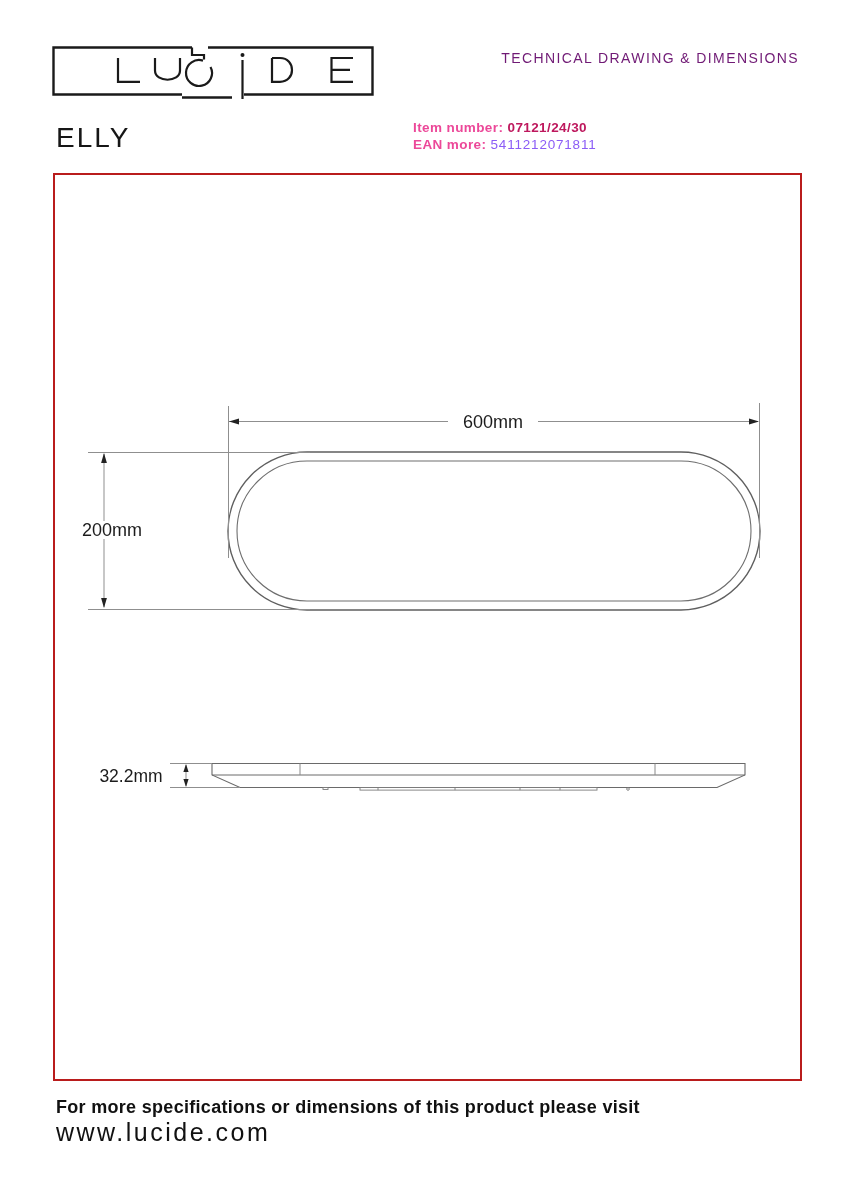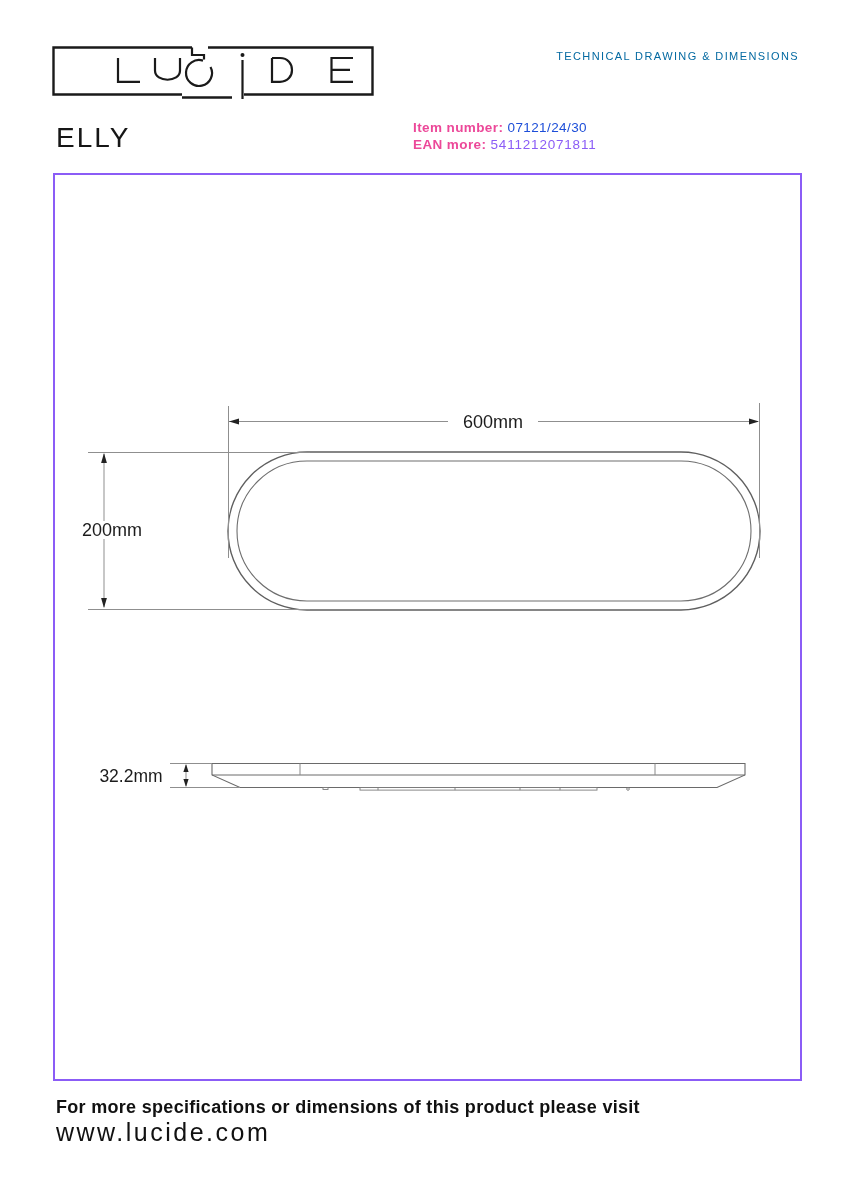--- a/index.html
+++ b/index.html
@@ -10,38 +10,38 @@
     font-family: "Liberation Sans", sans-serif;
     color: #1c1c1c;
     overflow: hidden;
   }
   .abs { position: absolute; }
 
   
   #logo-svg { left: 52px; top: 46px; width: 322px; height: 58px; }
   #doc-type {
     top: 50px; right: 49px;
-    font-size: 11px; letter-spacing: 1.4px;
-    color: #0369a1; white-space: nowrap;
+    font-size: 14px; letter-spacing: 1.4px;
+    color: #701a75; white-space: nowrap;
   }
   #product-name {
     left: 56px; top: 122px;
     font-size: 28px; font-weight: normal; letter-spacing: 2px;
     color: #161616;
   }
   #codes { left: 413px; top: 119px; font-size: 13.5px; line-height: 17px; letter-spacing: 0.4px; }
   #codes .lbl { font-weight: bold; color: #ec4899; }
-  #codes .val-bold { font-weight: normal; color: #1d4ed8; }
+  #codes .val-bold { font-weight: bold; color: #be185d; }
   #codes .val-light { font-weight: normal; color: #8b5cf6; letter-spacing: 0.8px; }
 
   
   #drawing-frame {
     left: 53px; top: 173px;
     width: 749px; height: 908px;
-    border: 2px solid #8b5cf6;
+    border: 2px solid #b91c1c;
     background: #ffffff;
   }
   #drawing-svg { position: absolute; left: 0; top: 0; }
 
   svg text {
     font-family: "Liberation Sans", sans-serif;
     fill: #1c1c1c;
   }
   .dim-text { font-size: 18px; }
   .dim-text-sm { font-size: 17.5px; }

